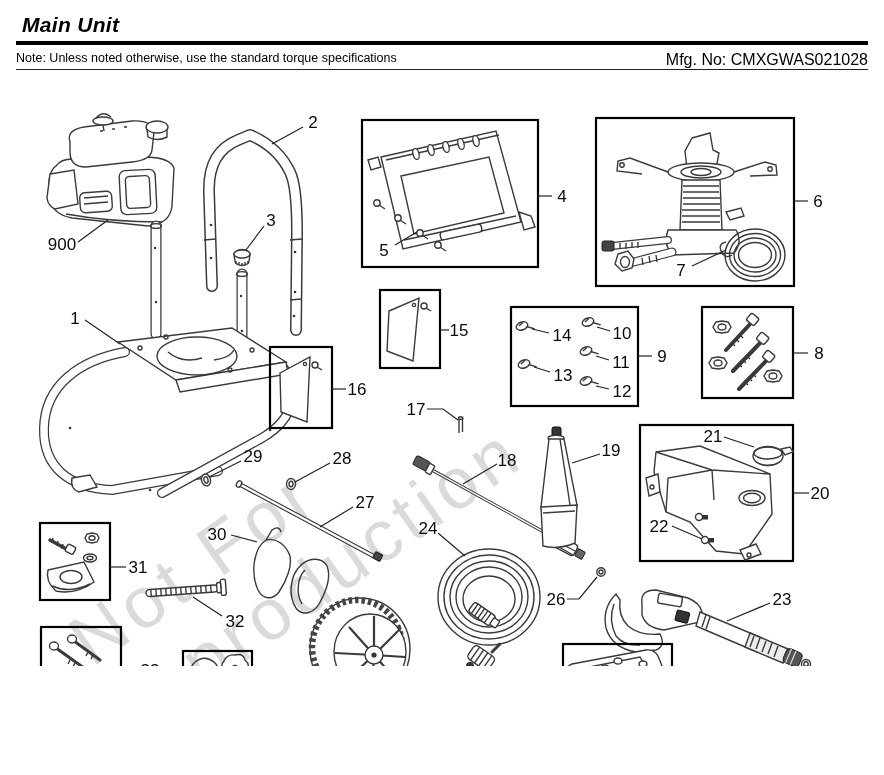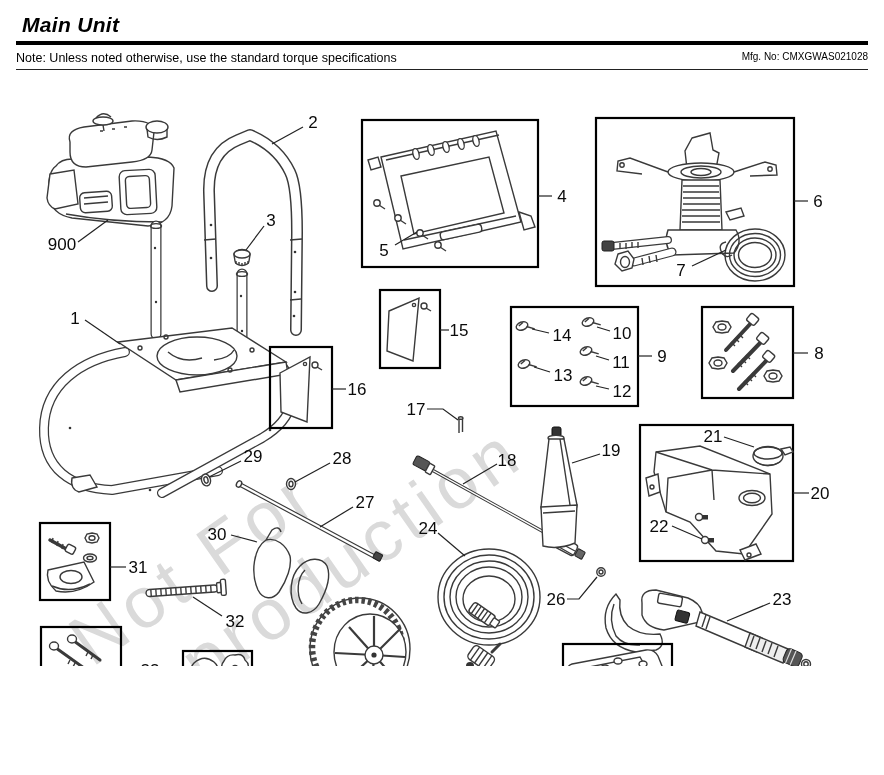--- a/index.html
+++ b/index.html
@@ -1,21 +1,21 @@
 <!DOCTYPE html>
 <html><head>
 <meta charset="utf-8">
 <style>
   html,body{margin:0;padding:0;background:#fff;}
   .page{position:relative;width:884px;height:666px;background:#fff;overflow:hidden;
         font-family:"Liberation Sans",sans-serif;color:#000;}
   .title{position:absolute;left:22px;top:13px;font-size:21px;font-weight:700;font-style:italic;letter-spacing:.3px;}
   .rule-thick{position:absolute;left:16px;right:16px;top:41px;height:4px;background:#000;}
   .note{position:absolute;left:16px;top:51px;font-size:12.5px;text-align:right;}
-  .mfg{position:absolute;right:16px;top:51px;font-size:10px;text-align:center;}
+  .mfg{position:absolute;right:16px;top:51px;font-size:16px;text-align:center;}
   .rule-thin{position:absolute;left:16px;right:16px;top:69px;height:1.2px;background:#222;}
   svg{position:absolute;left:0;top:0;}
   svg text.co{font-family:"Liberation Sans",sans-serif;font-size:17px;fill:#0a0a0a;}
   svg text.wm{font-family:"Liberation Sans",sans-serif;font-size:72px;letter-spacing:6px;fill:#d6d6d6;opacity:.9;}
   .ln{stroke:#3a3a3a;stroke-width:1.4;fill:none;}
   .lnw{stroke:#3a3a3a;stroke-width:1.4;fill:#fff;}
   .box{fill:none;stroke:#000;stroke-width:2.2;}
   .lead{stroke:#222;stroke-width:1.2;fill:none;}
   .tubeA{stroke:#3a3a3a;fill:none;stroke-linecap:round;stroke-linejoin:round;}
   .tubeB{stroke:#fff;fill:none;stroke-linecap:round;stroke-linejoin:round;}

